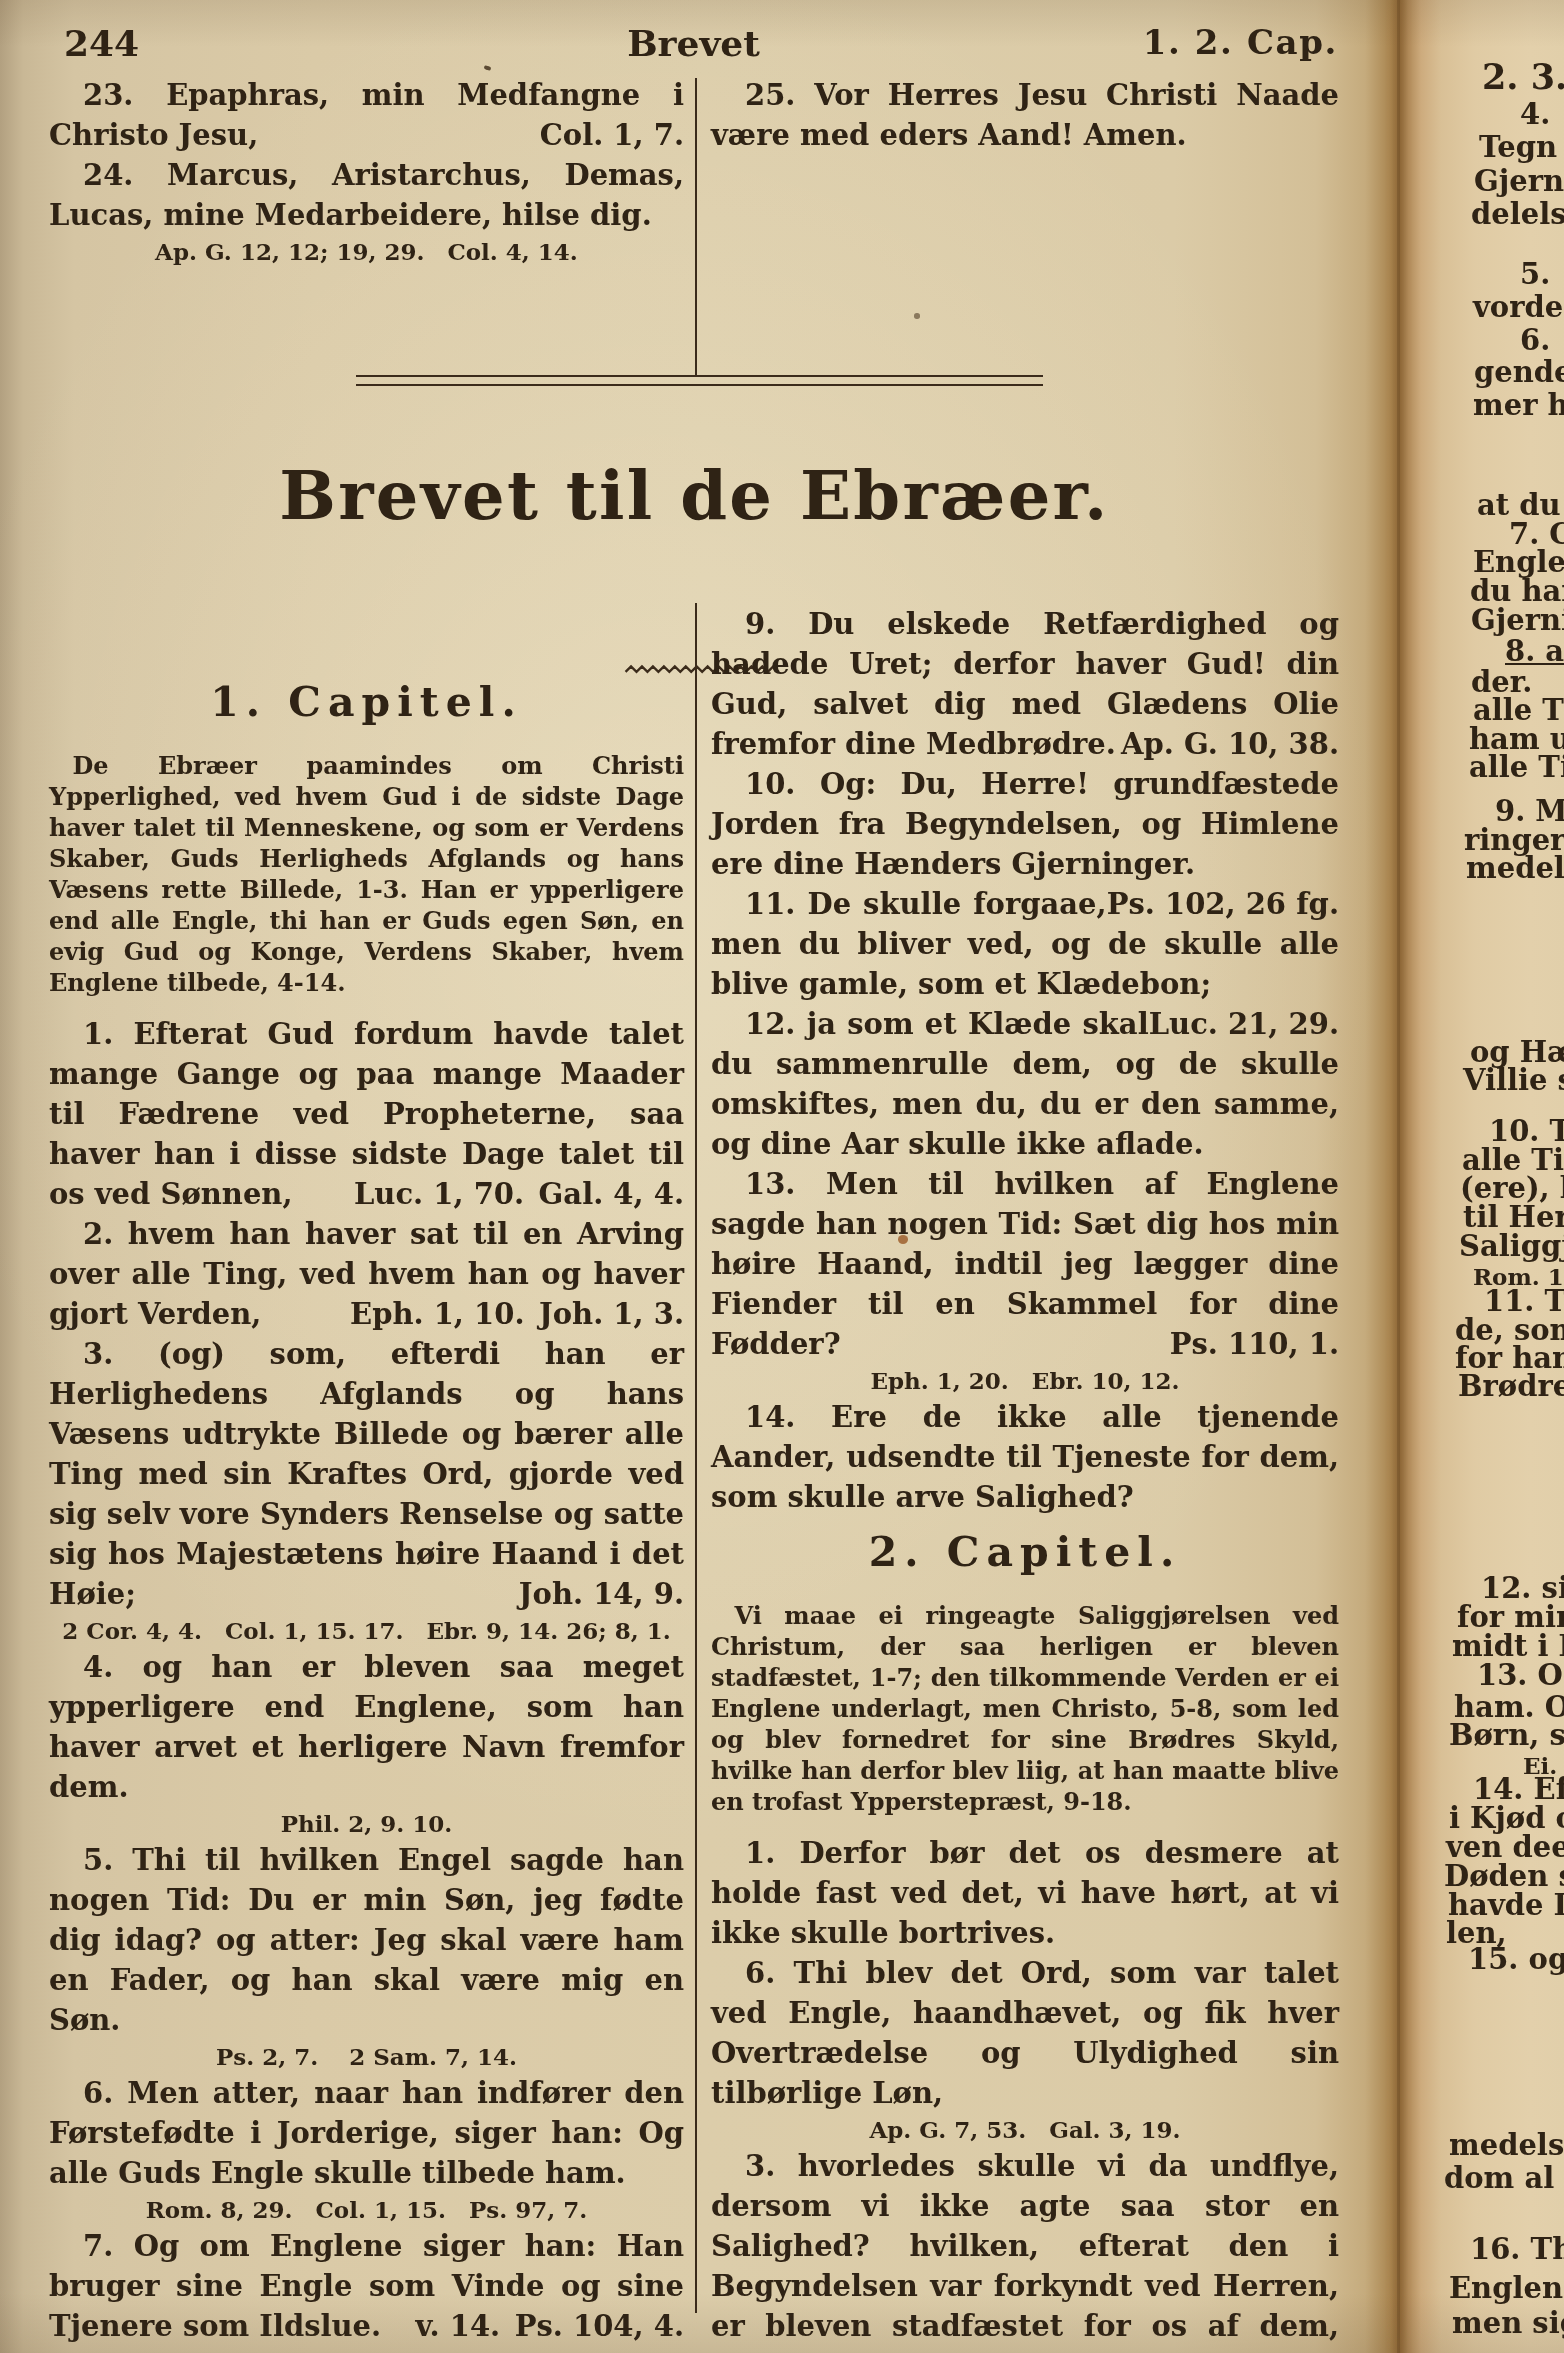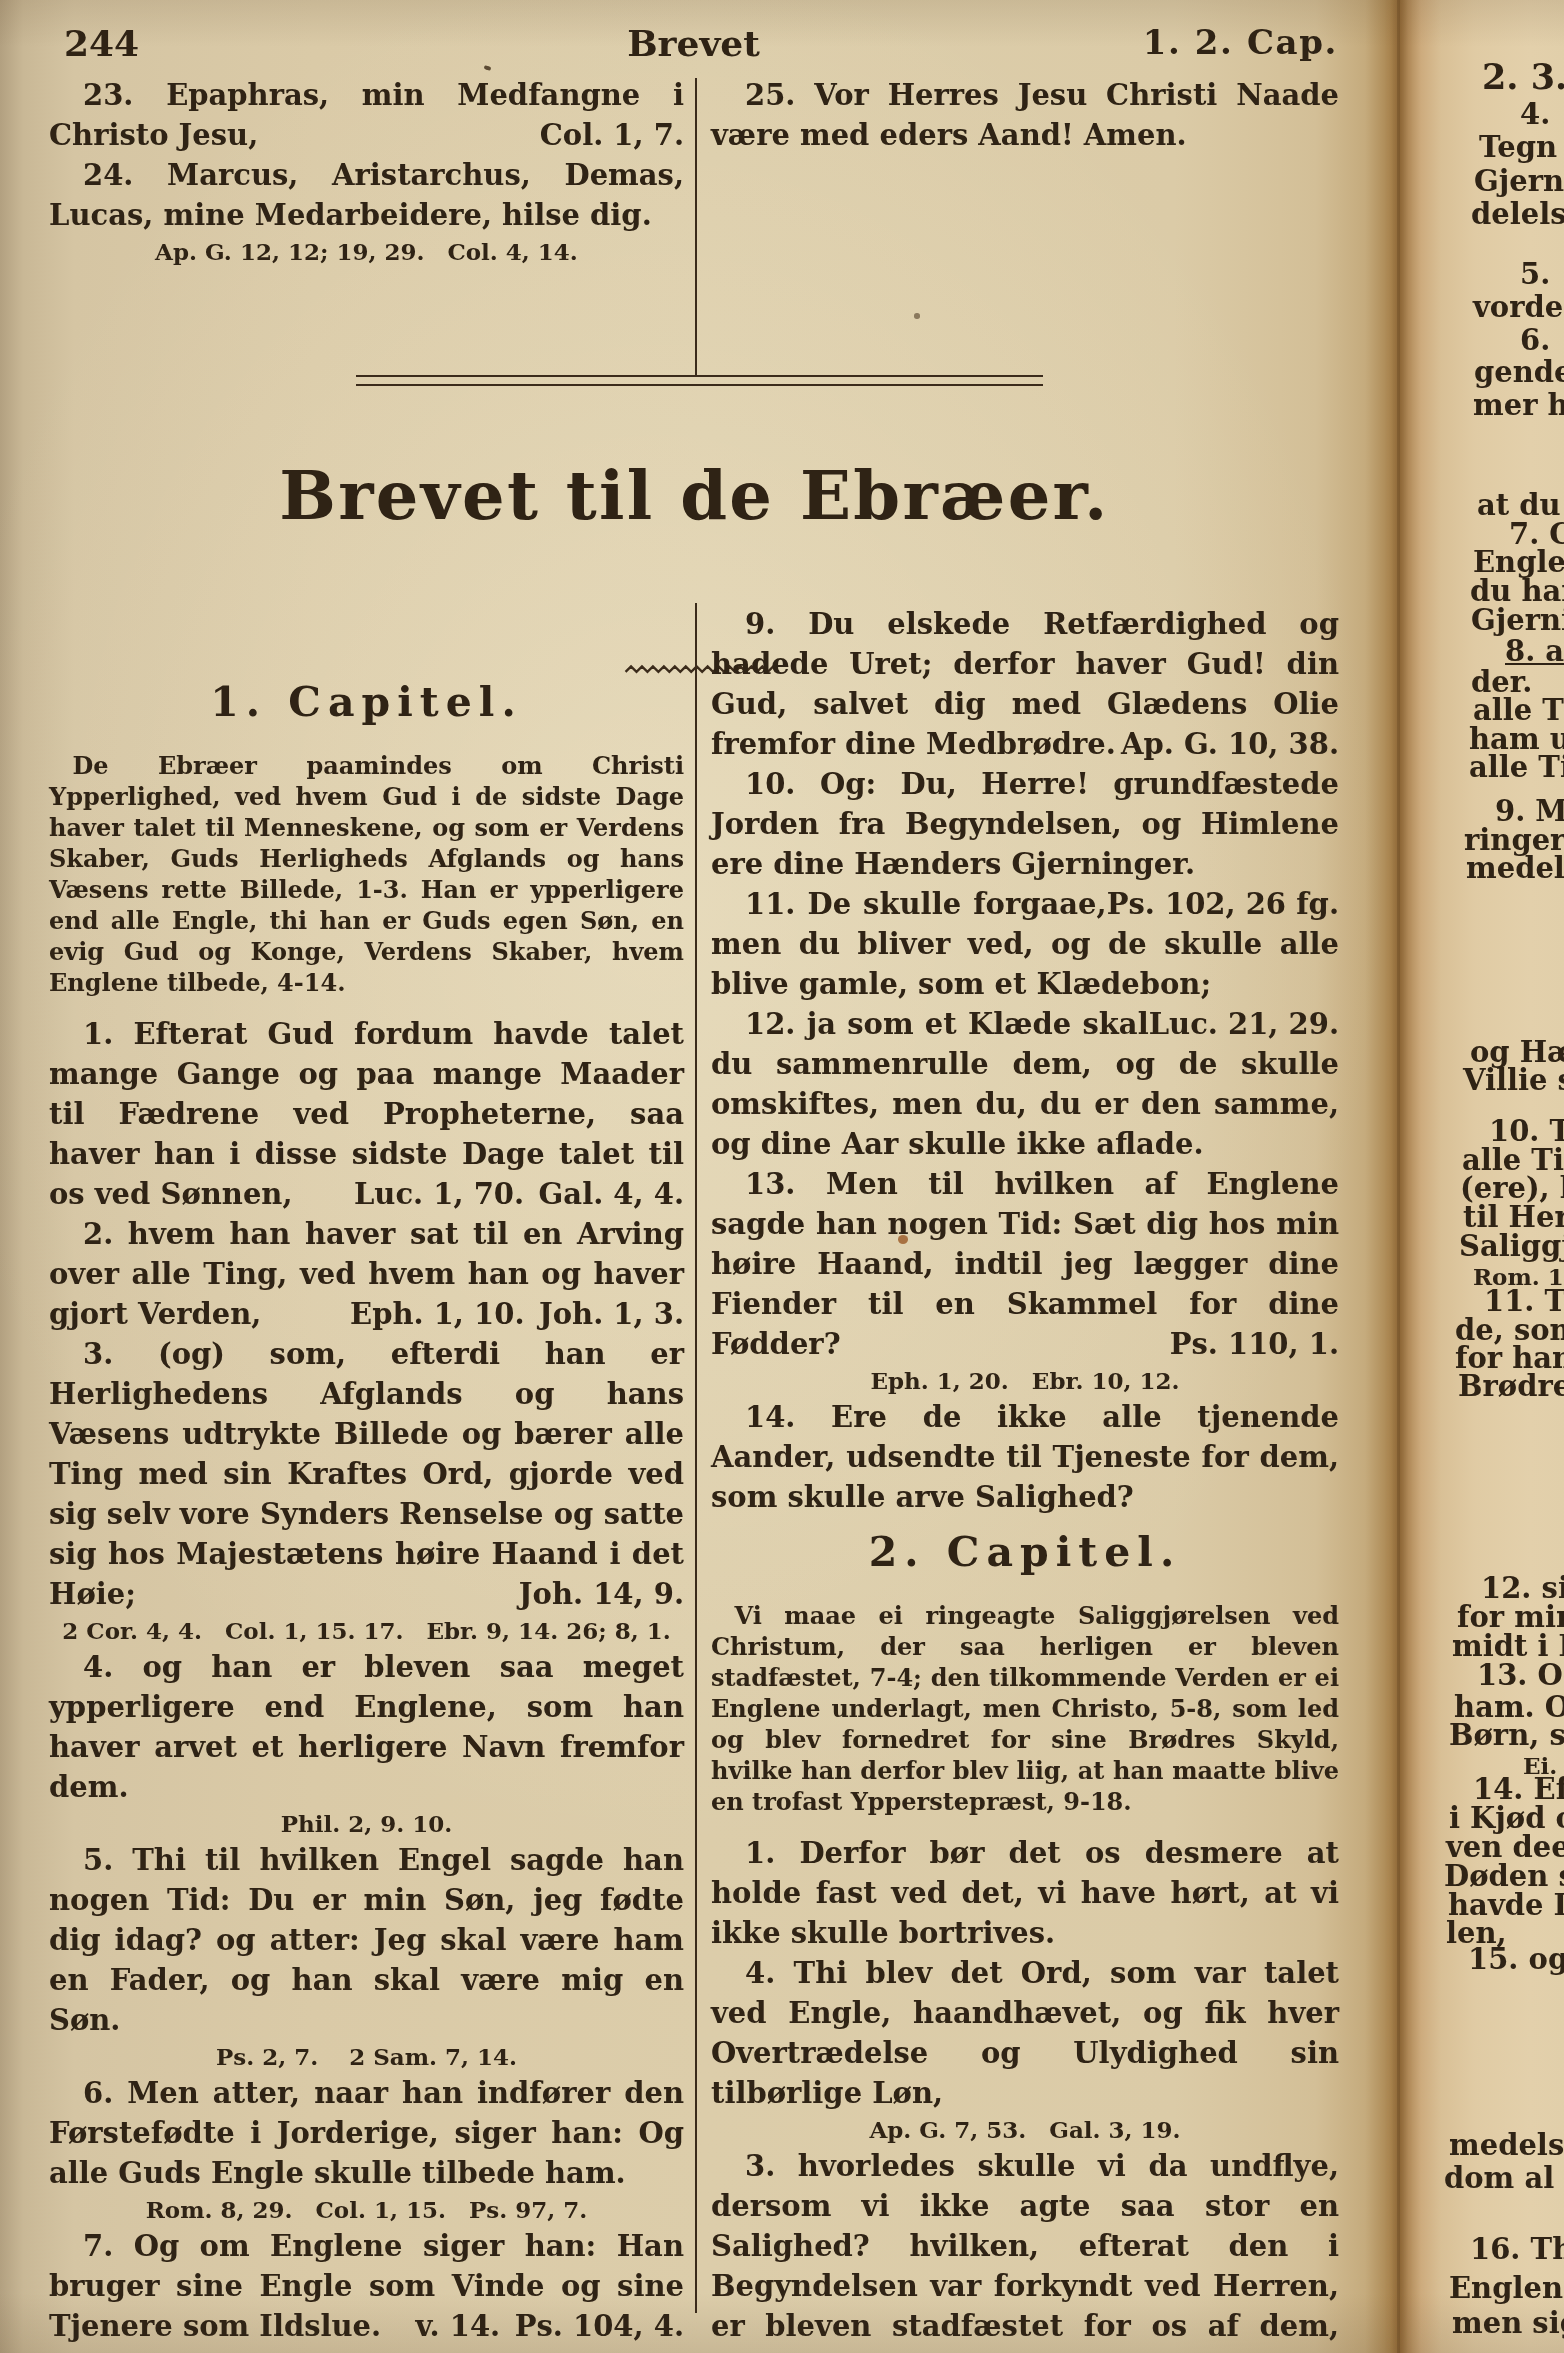--- a/index.html
+++ b/index.html
@@ -101,24 +101,24 @@
     <div id="ch1-right-verses">
         <p class="verse">9. Du elskede Retfærdighed og hadede Uret; derfor haver Gud! din Gud, salvet dig med Glædens Olie fremfor dine Medbrødre.<span class="vref">Ap. G. 10, 38.</span></p>
         <p class="verse">10. Og: Du, Herre! grundfæstede Jorden fra Begyndelsen, og Himlene ere dine Hænders Gjerninger.<span class="vref">Ps. 102, 26 fg.</span></p>
         <p class="verse">11. De skulle forgaae, men du bliver ved, og de skulle alle blive gamle, som et Klædebon;<span class="vref">Luc. 21, 29.</span></p>
         <p class="verse">12. ja som et Klæde skal du sammenrulle dem, og de skulle omskiftes, men du, du er den samme, og dine Aar skulle ikke aflade.</p>
         <p class="verse">13. Men til hvilken af Englene sagde han nogen Tid: Sæt dig hos min høire Haand, indtil jeg lægger dine Fiender til en Skammel for dine Fødder?<span class="vref">Ps. 110, 1.</span></p>
         <p class="refline">Eph. 1, 20. Ebr. 10, 12.</p>
         <p class="verse">14. Ere de ikke alle tjenende Aander, udsendte til Tjeneste for dem, som skulle arve Salighed?</p>
       </div>
     <h2 class="chap-heading">2. Capitel.</h2>
-    <p class="summary">Vi maae ei ringeagte Saliggjørelsen ved Christum, der saa herligen er bleven stadfæstet, 7-4; den tilkommende Verden er ei Englene underlagt, men Christo, 5-8, som led og blev fornedret for sine Brødres Skyld, hvilke han derfor blev liig, at han maatte blive en trofast Ypperstepræst, 9-18.</p>
+    <p class="summary">Vi maae ei ringeagte Saliggjørelsen ved Christum, der saa herligen er bleven stadfæstet, 1-7; den tilkommende Verden er ei Englene underlagt, men Christo, 5-8, som led og blev fornedret for sine Brødres Skyld, hvilke han derfor blev liig, at han maatte blive en trofast Ypperstepræst, 9-18.</p>
     <div id="ch2-verses">
         <p class="verse">1. Derfor bør det os desmere at holde fast ved det, vi have hørt, at vi ikke skulle bortrives.</p>
-        <p class="verse">4. Thi blev det Ord, som var talet ved Engle, haandhævet, og fik hver Overtrædelse og Ulydighed sin tilbørlige Løn,</p>
+        <p class="verse">6. Thi blev det Ord, som var talet ved Engle, haandhævet, og fik hver Overtrædelse og Ulydighed sin tilbørlige Løn,</p>
         <p class="refline">Ap. G. 7, 53. Gal. 3, 19.</p>
         <p class="verse">3. hvorledes skulle vi da undflye, dersom vi ikke agte saa stor en Salighed? hvilken, efterat den i Begyndelsen var forkyndt ved Herren, er bleven stadfæstet for os af dem, som havde hørt ham,</p>
       </div>
   </div>
 
   <div id="crease"></div>
   <div id="sliver">
       <span class="frag h" style="left: 1482px; top: 59px;">2. 3. C</span>
       <span class="frag b" style="left: 1520px; top: 100px;">4.</span>
       <span class="frag b" style="left: 1479px; top: 133px;">Tegn</span>

